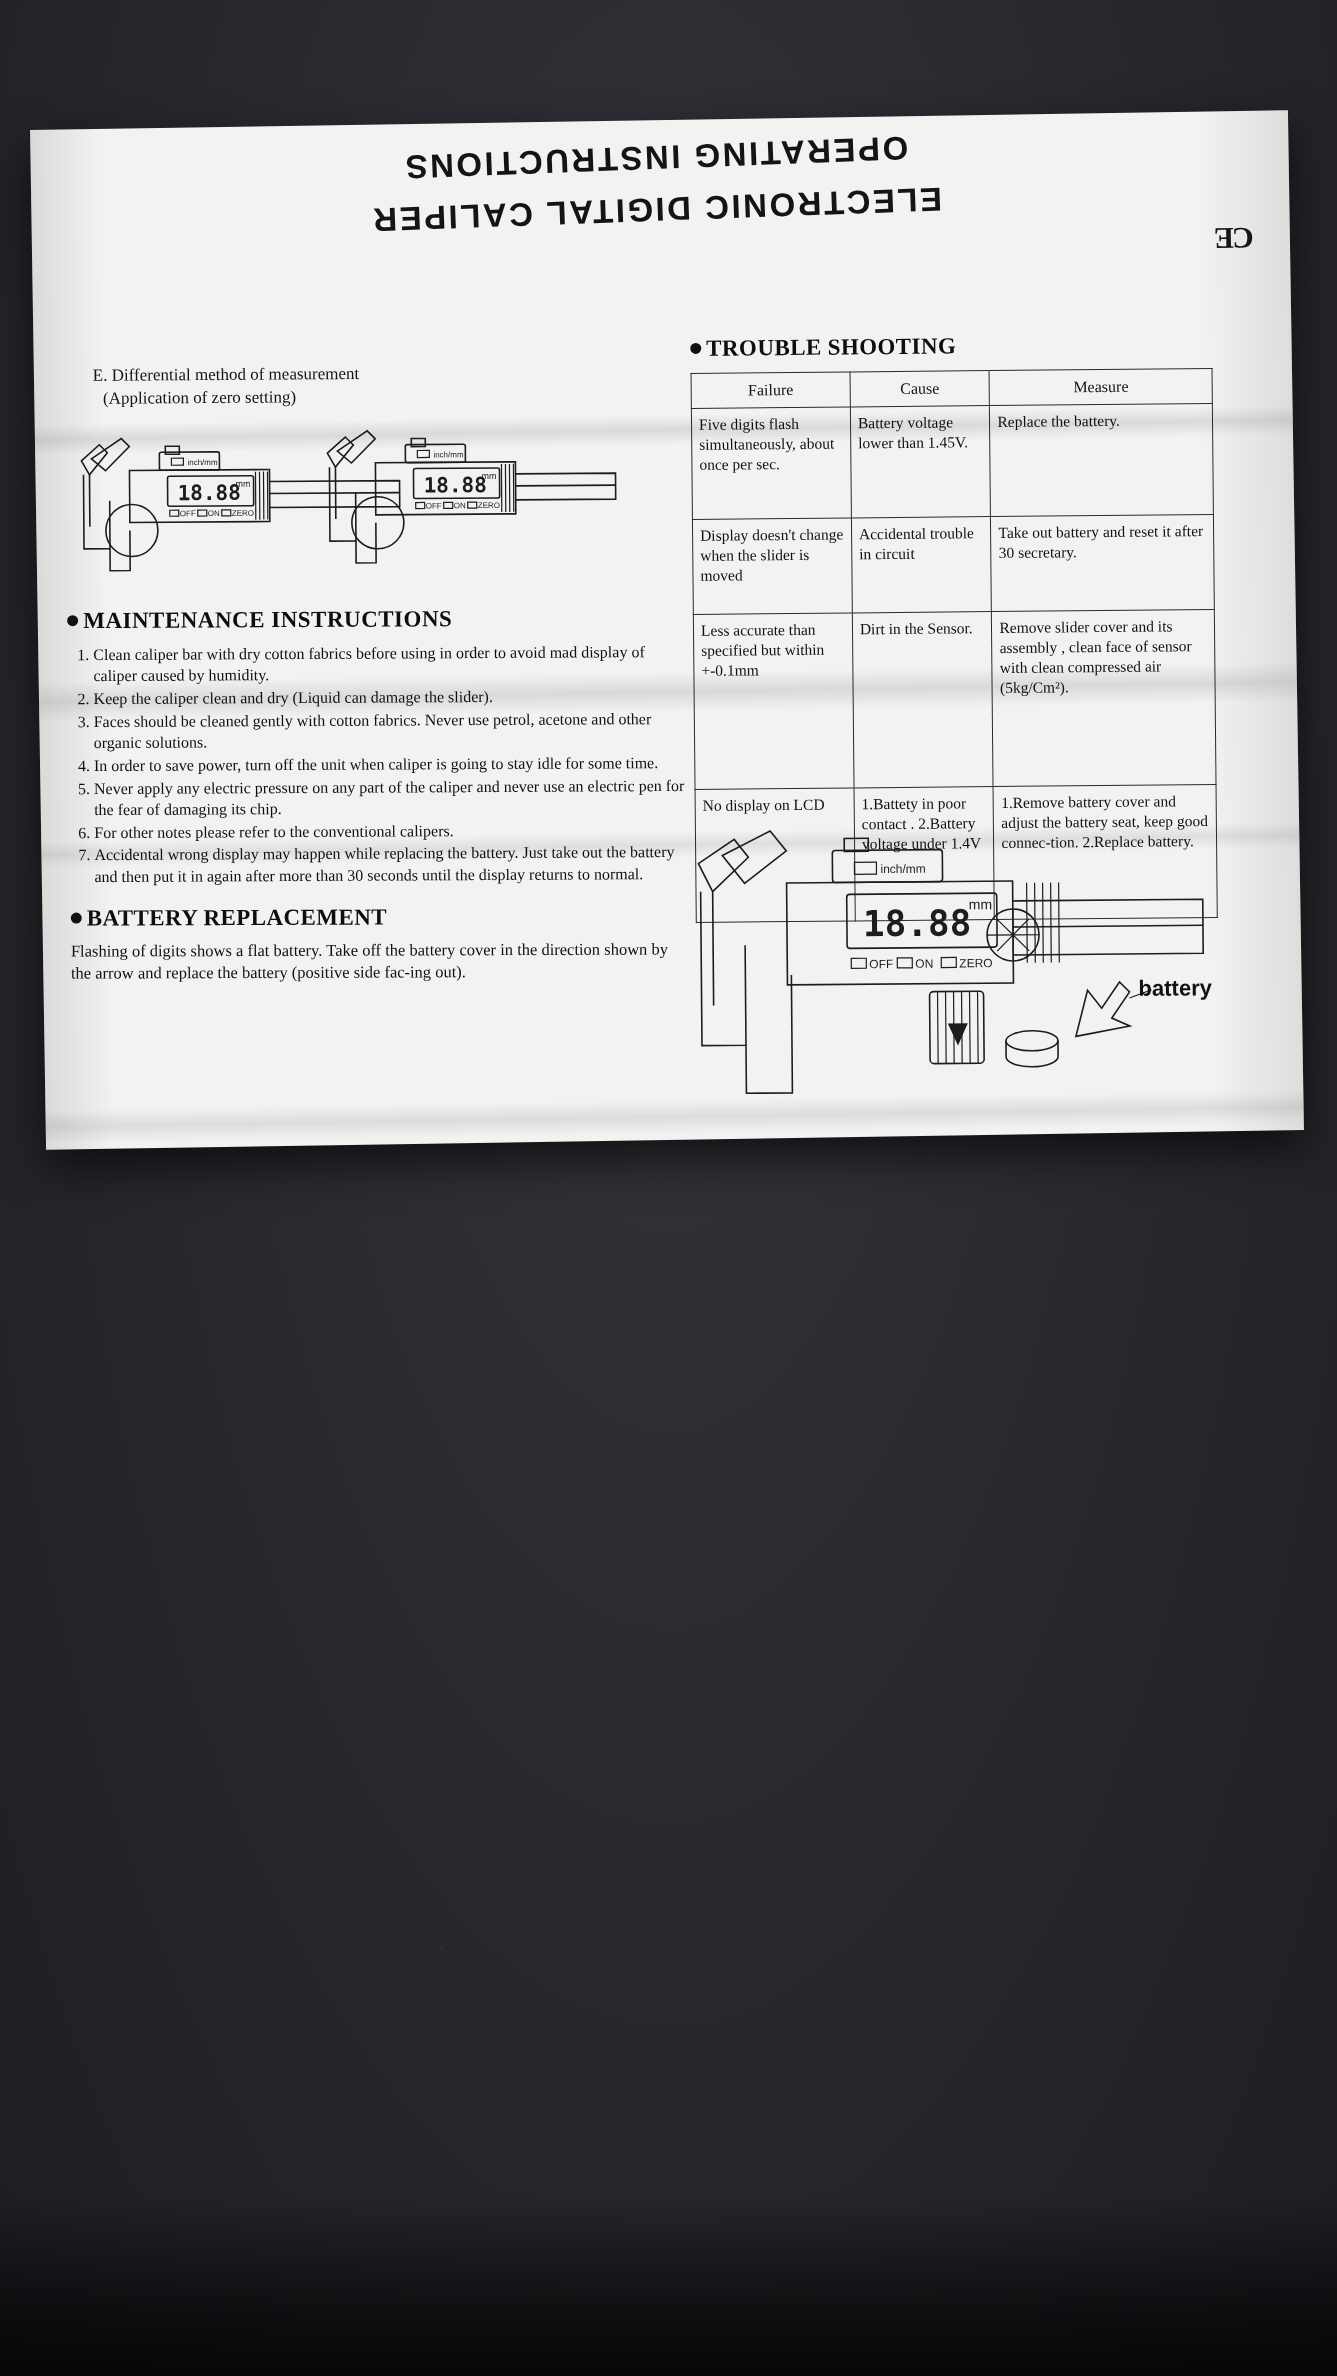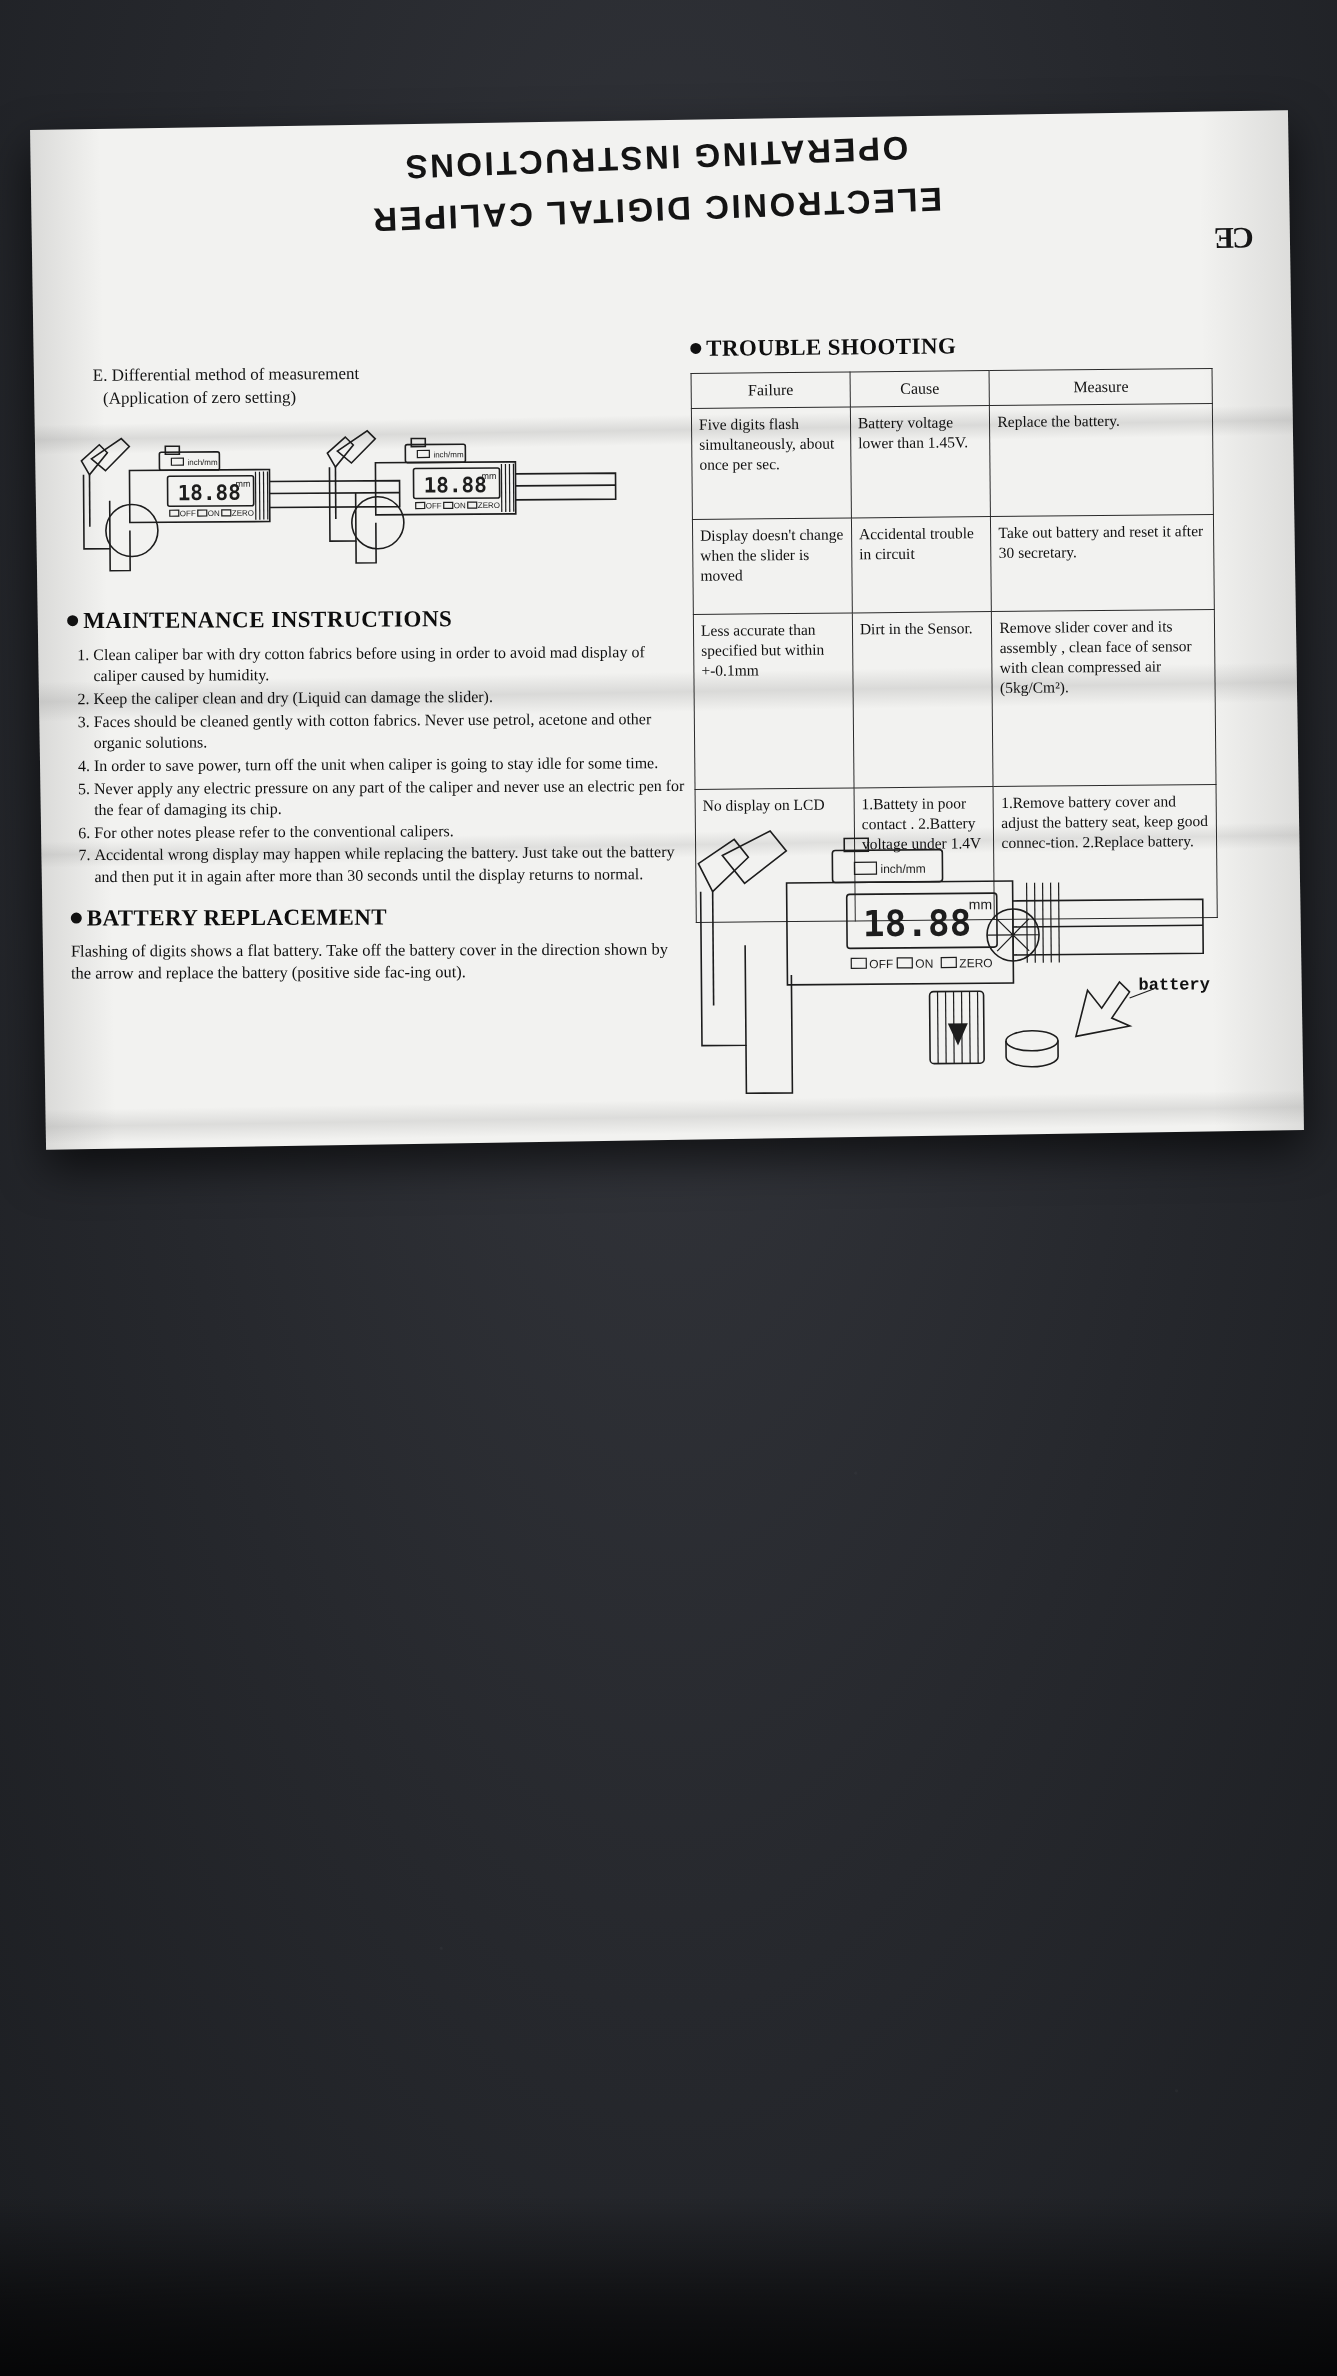--- a/index.html
+++ b/index.html
@@ -224,23 +224,23 @@
     left: 640px;
     top: 700px;
     width: 560px;
     height: 300px;
     transform: rotate(0.4deg);
   }
   .battery-label {
     position: absolute;
     left: 455px;
     top: 162px;
-    font-family: Liberation Mono, monospace;
+    font-family: Liberation Sans, sans-serif;
     font-weight: bold;
-    font-size: 17px;
+    font-size: 22px;
     color: #111;
   }
 
   svg { display: block; overflow: visible; }
   .ln { fill: none; stroke: #1d1d1d; stroke-width: 1.6; }
   .ln2 { fill: none; stroke: #1d1d1d; stroke-width: 1.2; }
   .fillblk { fill: #1d1d1d; }
   .lcd { font-family: "DejaVu Sans Mono", monospace; font-weight: bold; fill: #1d1d1d; }
   .tiny { font-family: "Liberation Sans", sans-serif; fill: #1d1d1d; }
 </style>

